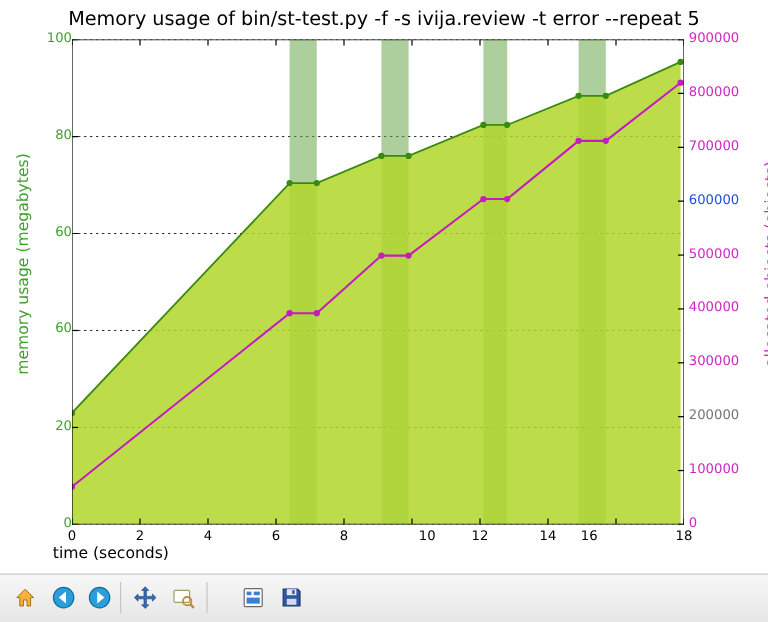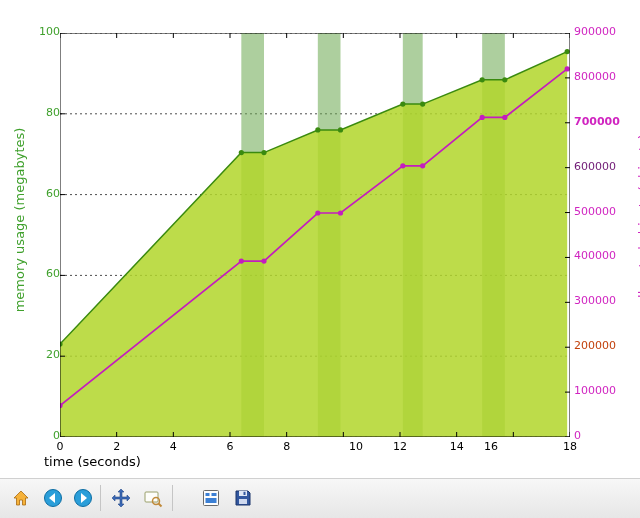--- a/index.html
+++ b/index.html
@@ -83,20 +83,21 @@
     position: absolute;
     right: 10px; top: 12px;
     font-size: 13px;
     color: #222;
   }
 </style>
 </head>
 <body>
 
 <div id="figure">
+  <div id="title">Memory usage of bin/st-test.py -f -s ivija.review -t error --repeat 5</div>
 
   <div id="ylabel-left" class="axis-label">memory usage (megabytes)</div>
   <div id="ylabel-right" class="axis-label">allocated objects (objects)</div>
   <div id="xlabel" class="axis-label">time (seconds)</div>
 
   <div id="ticks-x">
       <div class="tick tickx" style="left: 45px;">0</div>
       <div class="tick tickx" style="left: 101.667px;">2</div>
       <div class="tick tickx" style="left: 158.333px;">4</div>
       <div class="tick tickx" style="left: 215px;">6</div>
@@ -111,26 +112,26 @@
       <div class="tick ticky-left" style="top: 429px; color: rgb(63, 160, 44);">0</div>
       <div class="tick ticky-left" style="top: 348.2px; color: rgb(63, 160, 44); margin-left: 36px;">20</div>
       <div class="tick ticky-left" style="top: 267.4px; color: rgb(63, 160, 44);">60</div>
       <div class="tick ticky-left" style="top: 186.6px; color: rgb(63, 160, 44);">60</div>
       <div class="tick ticky-left" style="top: 105.8px; color: rgb(63, 160, 44); margin-left: 48px;">80</div>
       <div class="tick ticky-left" style="top: 25px; color: rgb(63, 160, 44);">100</div>
     </div>
   <div id="ticks-yr">
       <div class="tick ticky-right" style="top: 429px; color: rgb(208, 36, 192);">0</div>
       <div class="tick ticky-right" style="top: 384.111px; color: rgb(208, 36, 192);">100000</div>
-      <div class="tick ticky-right" style="top: 339.222px; color: #c2410c;">200000</div>
+      <div class="tick ticky-right" style="top: 339.222px; color: #737373;">200000</div>
       <div class="tick ticky-right" style="top: 294.333px; color: rgb(208, 36, 192);">300000</div>
       <div class="tick ticky-right" style="top: 249.444px; color: rgb(208, 36, 192);">400000</div>
       <div class="tick ticky-right" style="top: 204.556px; color: rgb(208, 36, 192);">500000</div>
-      <div class="tick ticky-right" style="top: 159.667px; color: #701a75;">600000</div>
-      <div class="tick ticky-right" style="top: 114.778px; color: rgb(208, 36, 192); font-weight: bold;">700000</div>
+      <div class="tick ticky-right" style="top: 159.667px; color: #1d4ed8;">600000</div>
+      <div class="tick ticky-right" style="top: 114.778px; color: rgb(208, 36, 192);">700000</div>
       <div class="tick ticky-right" style="top: 69.8889px; color: rgb(208, 36, 192);">800000</div>
       <div class="tick ticky-right" style="top: 25px; color: rgb(208, 36, 192);">900000</div>
     </div>
 
   <svg class="plot" viewBox="0 0 510 404" preserveAspectRatio="none">
       <line x1="0" x2="510" y1="404" y2="404" stroke="#000" stroke-width="0.7" stroke-dasharray="2,3"></line>
       <line x1="0" x2="510" y1="323.2" y2="323.2" stroke="#000" stroke-width="0.7" stroke-dasharray="2,3"></line>
       <line x1="0" x2="510" y1="242.39999999999998" y2="242.39999999999998" stroke="#000" stroke-width="0.7" stroke-dasharray="2,3"></line>
       <line x1="0" x2="510" y1="161.60000000000002" y2="161.60000000000002" stroke="#000" stroke-width="0.7" stroke-dasharray="2,3"></line>
       <line x1="0" x2="510" y1="80.79999999999995" y2="80.79999999999995" stroke="#000" stroke-width="0.7" stroke-dasharray="2,3"></line>

